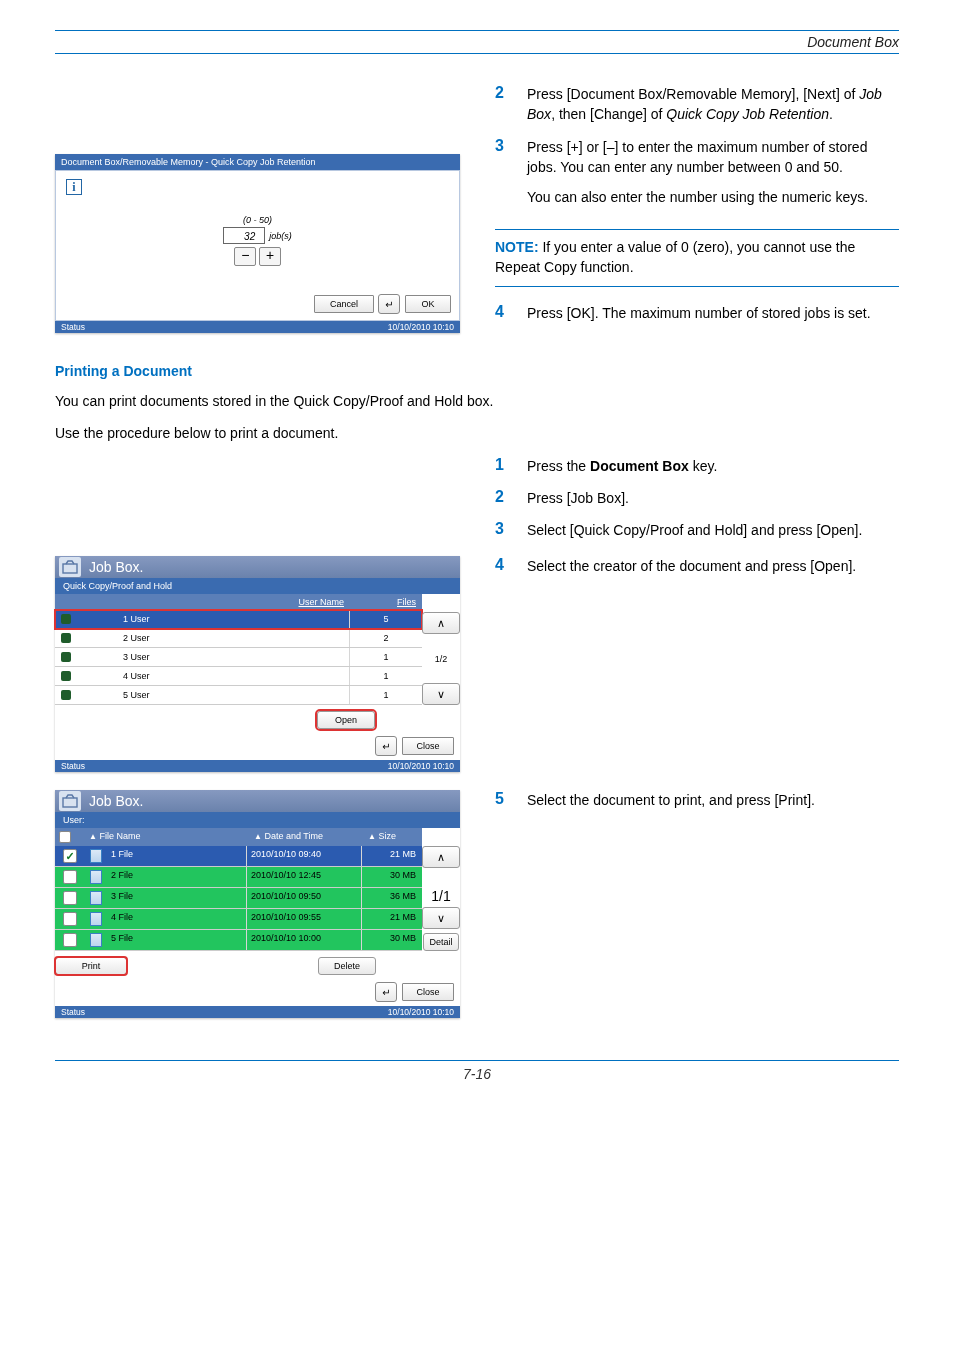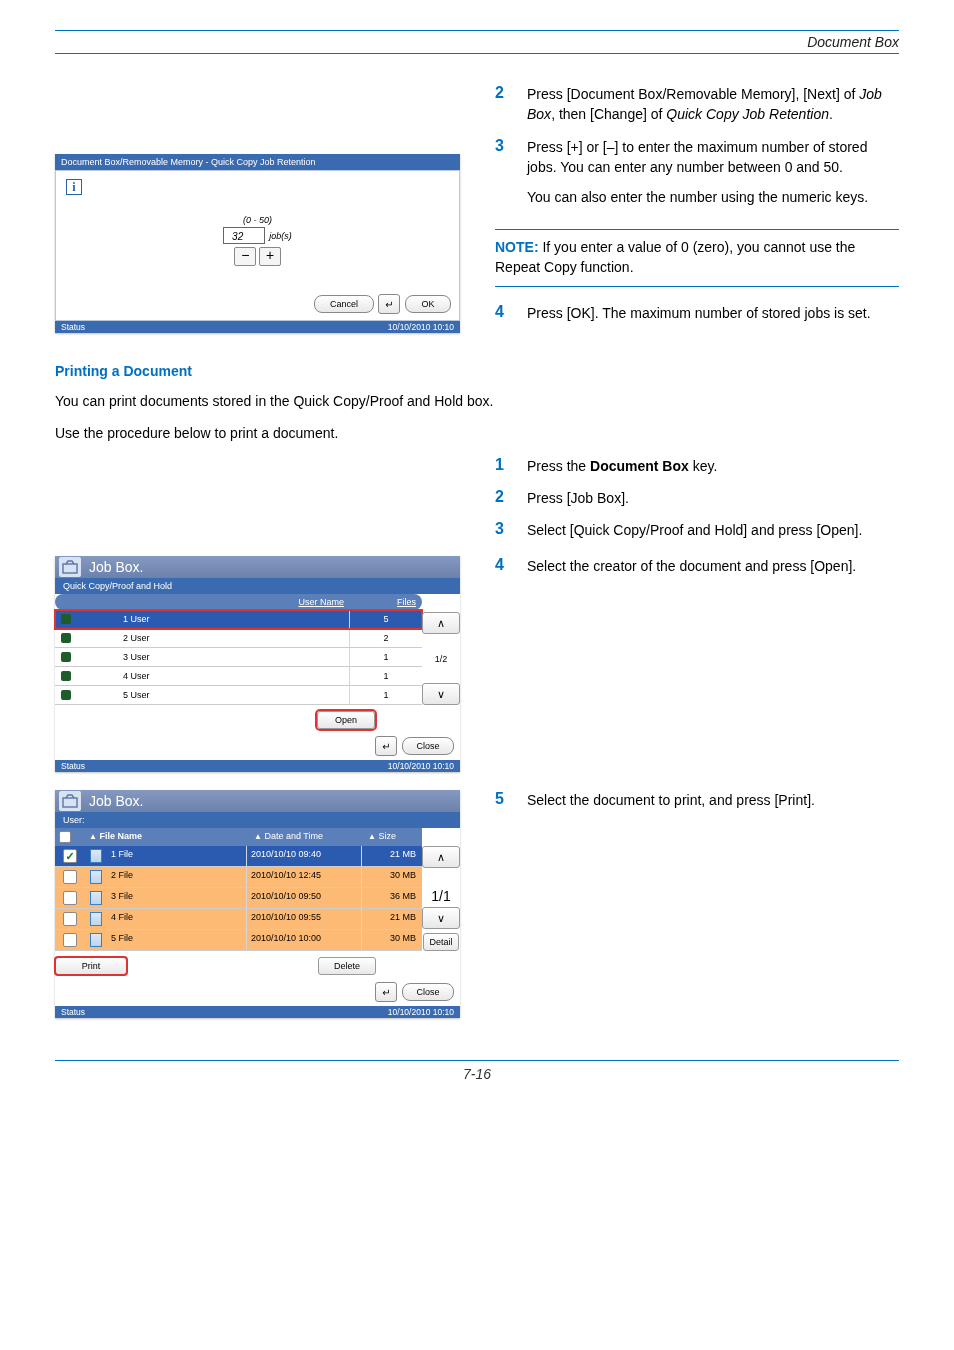--- a/index.html
+++ b/index.html
@@ -48,36 +48,36 @@
     box-shadow: 0 1px 2px rgba(0,0,0,0.25);
   }
   .panel-title { background: #3a6bb0; color: #fff; font-size: 9px; padding: 3px 6px; }
   .panel-body { background: #fff; border: 1px solid #b8c8e0; }
   .msg-row { display: flex; gap: 8px; padding: 8px 10px 14px 10px; }
   .info-icon { width: 14px; height: 14px; border: 1px solid #2266a5; color: #2266a5; font-weight: bold; text-align: center; line-height: 14px; font-family: "Times New Roman", serif; font-size: 12px; }
   .msg-text { line-height: 1.25; }
   .spinner-zone { text-align: center; padding: 6px 0 28px 0; font-style: italic; }
   .range { font-size: 9px; margin-bottom: 2px; }
   .val-row { display: inline-flex; align-items: center; gap: 4px; }
-  .val-box { width: 42px; height: 17px; border: 1px solid #666; text-align: right; padding-right: 21px; line-height: 17px; font-size: 10px; box-sizing: border-box; }
+  .val-box { width: 42px; height: 17px; border: 1px solid #666; text-align: right; padding-right: 9px; line-height: 17px; font-size: 10px; box-sizing: border-box; }
   .pm-row { margin-top: 3px; }
   .pm-btn { display: inline-block; width: 20px; height: 17px; border: 1px solid #888; background: #f5f5f5; line-height: 15px; text-align: center; font-size: 14px; border-radius: 2px; }
   .btn-row { text-align: right; padding: 0 8px 6px 0; }
-  .b-cancel, .b-ok { display: inline-block; border: 1px solid #888; background: linear-gradient(#fff,#e8e8e8); border-radius: 8px; font-size: 9px; padding: 3px 0; text-align: center; vertical-align: middle; }
+  .b-cancel, .b-ok { display: inline-block; border: 1px solid #888; background: linear-gradient(#fff,#e8e8e8); border-radius: 1px; font-size: 9px; padding: 3px 0; text-align: center; vertical-align: middle; }
   .b-cancel { width: 58px; }
   .b-ret { display:inline-flex;align-items:center;justify-content:center;width:20px;height:18px;border:1px solid #888;background:linear-gradient(#fff,#e8e8e8);border-radius:3px;vertical-align:middle;margin:0 2px;font-size:10px; }
   .b-ok { width: 44px; }
   .status-bar { background: #3a6bb0; color: #fff; font-size: 8.5px; padding: 1px 6px; display: flex; justify-content: space-between; }
 
   
   .jb-head { background: linear-gradient(#8699c0,#6a82ac); display: flex; align-items: center; padding: 1px 4px; }
   .jb-icon { width: 22px; height: 20px; background:#d8e2f0; border-radius:2px; margin-right:8px; display:flex;align-items:center;justify-content:center; }
   .jb-title { color: #fff; font-size: 14px; font-weight: 500; }
   .sub-tab { background:#3a6bb0;color:#fff;font-size:9px;padding:3px 8px; }
-  .tbl-head { display:flex;background:#5b7fb8;color:#fff;font-size:9px;border-radius:8px; }
+  .tbl-head { display:flex;background:#5b7fb8;color:#fff;font-size:9px; }
   .tbl-head .c-name{flex:1;padding:3px 6px;text-align:right;text-decoration:underline;}
   .tbl-head .c-files{width:60px;padding:3px 6px;text-align:right;text-decoration:underline;}
   .row { display:flex;border-bottom:1px solid #ccc;font-size:9px;background:#fff;gap:40px; }
   .row.sel { background:#2b5bb0;color:#fff; }
   .row.sel-outline{ outline:2px solid #d33; outline-offset:-1px; }
   .row .c-ico{width:22px;display:flex;align-items:center;justify-content:center;}
   .row .c-name{flex:1;padding:4px 6px;}
   .row .c-files{width:60px;padding:4px 6px;text-align:center;border-left:1px solid #d6d6d6;}
   .user-ico{width:10px;height:10px;background:#1f5c2b;border-radius:2px;}
   .arrow-col{width:38px;display:flex;flex-direction:column;}
@@ -87,24 +87,24 @@
   .btn-open{display:inline-block;width:56px;border:1px solid #999;background:linear-gradient(#fff,#e8e8e8);border-radius:3px;font-size:9px;text-align:center;padding:3px 0;}
   .open-wrap{padding:6px 4px 4px 0;text-align:left;position:relative;}
   .open-wrap .btn-open{margin-left:262px;outline:2px solid #d33;outline-offset:0;}
   .close-row{text-align:right;padding:3px 6px 4px 0;}
 
   
   .t3-head{display:flex;background:#5b7fb8;color:#fff;font-size:9px;}
   .t3-head div{padding:3px 4px;}
   .t3-head .sort{font-size:8px;}
   .t3-head .c-ck{width:22px;}
-  .t3-head .c-fname{flex:1;font-weight:bold;}
+  .t3-head .c-fname{flex:1;}
   .t3-head .c-date{width:106px;}
   .t3-head .c-size{width:50px;}
-  .r3{display:flex;font-size:9px;border-bottom:1px solid #ccc;background:#fdba74;}
+  .r3{display:flex;font-size:9px;border-bottom:1px solid #ccc;background:#22c55e;}
   .r3.sel{background:#2b5bb0;color:#fff;}
   .r3 div{padding:3px 4px;}
   .r3 .c-ck{width:22px;display:flex;align-items:center;justify-content:center;}
   .r3 .c-ico2{width:14px;display:flex;align-items:center;justify-content:center;}
   .r3 .c-fname{flex:1;}
   .r3 .c-date{width:106px;border-left:1px solid #d6d6d6;}
   .r3 .c-size{width:50px;border-left:1px solid #d6d6d6;text-align:right;padding-right:6px;}
   .ck{width:12px;height:12px;border:1px solid #888;background:#fff;border-radius:2px;display:inline-flex;align-items:center;justify-content:center;color:#167a2a;font-size:11px;font-weight:bold;}
   .doc-ico{width:10px;height:12px;border:1px solid #3a80c4;background:linear-gradient(#dce9f7,#bcd5ee);position:relative;}
   .btn-row3{display:flex;justify-content:flex-start;padding:6px 0 4px 0;gap:11px;}

